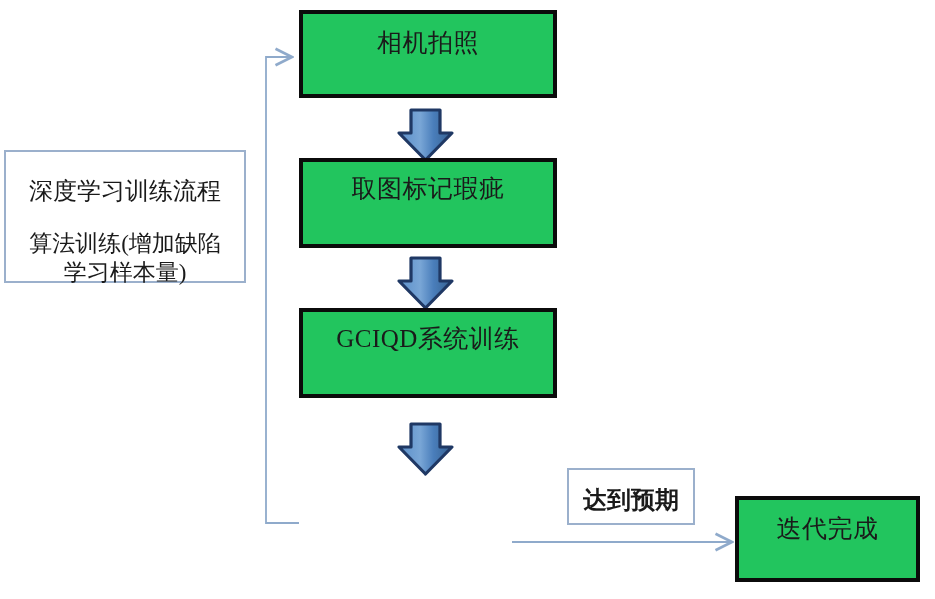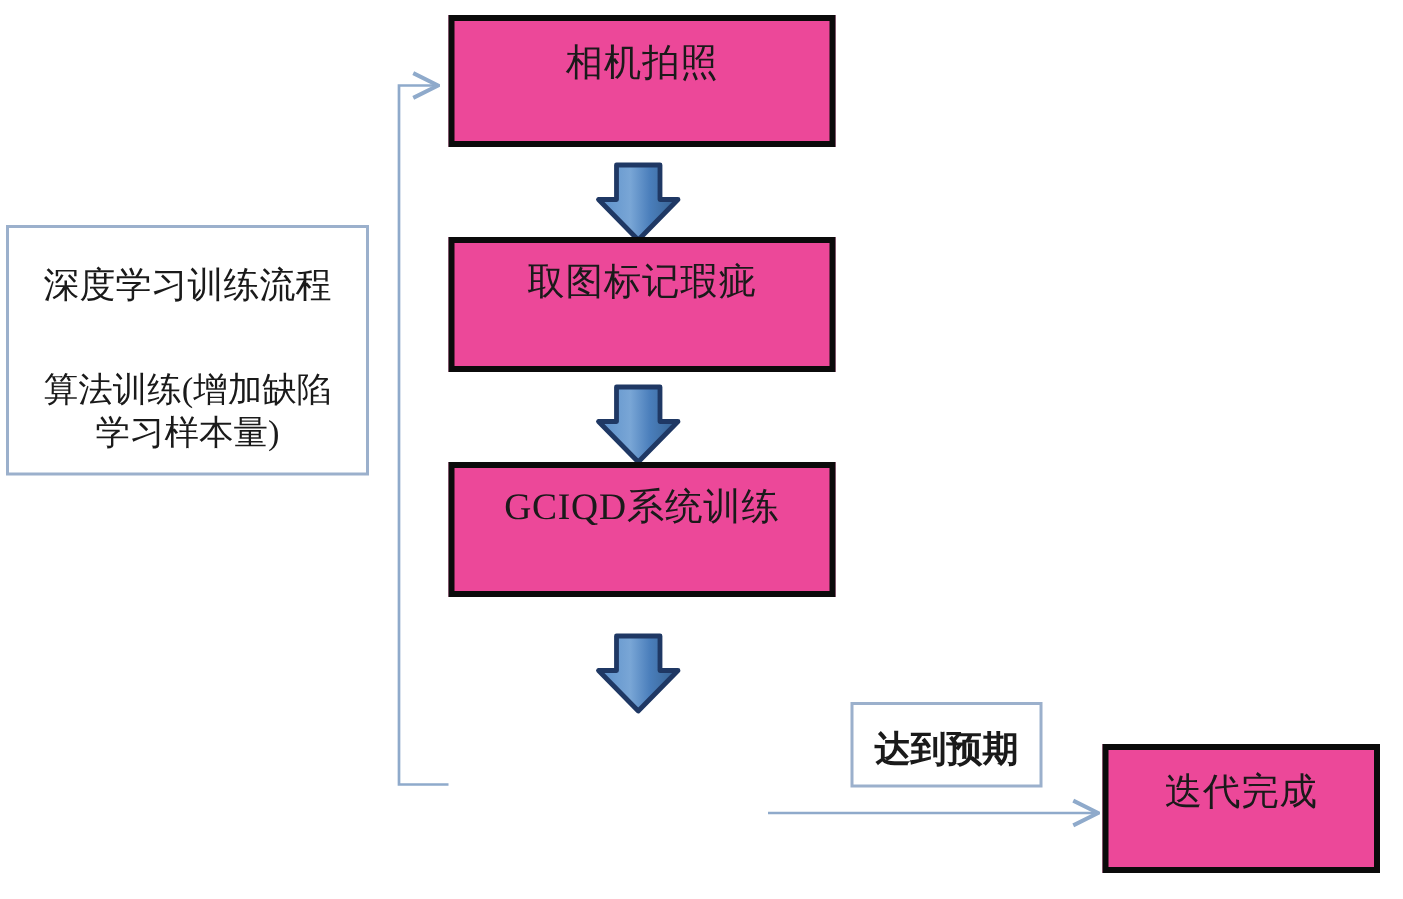--- a/index.html
+++ b/index.html
@@ -15,21 +15,21 @@
     width: 935px;
     height: 599px;
     background: #ffffff;
     overflow: hidden;
   }
 
   
   .proc-box {
     position: absolute;
     box-sizing: border-box;
-    background: #ec4899;
+    background: #22c55e;
     border: 4px solid #0b0b0b;
     display: block;
   }
   .proc-label {
     position: absolute;
     left: 0;
     right: 0;
     text-align: center;
     color: #1a1a1a;
     font-size: 25px;
@@ -102,23 +102,23 @@
 
     <g>
       <path d="M 411 258 L 440 258 L 440 281 L 452 281 L 425.5 308 L 399 281 L 411 281 Z" fill="url(#blockArrowGrad)" stroke="#1f3864" stroke-width="3.2" stroke-linejoin="round"></path>
     </g>
 
     <g>
       <path d="M 411 424 L 440 424 L 440 447 L 452 447 L 425.5 474 L 399 447 L 411 447 Z" fill="url(#blockArrowGrad)" stroke="#1f3864" stroke-width="3.2" stroke-linejoin="round"></path>
     </g>
   </svg>
 
-  <div class="note-box" style="left:4px; top:150px; width:242px; height:167px;">
+  <div class="note-box" style="left:4px; top:150px; width:242px; height:133px;">
     <div class="note-label" style="top:21px;">深度学习训练流程</div>
-    <div class="note-label small" style="top:94px;">算法训练(增加缺陷
+    <div class="note-label small" style="top:78px;">算法训练(增加缺陷
 学习样本量)</div>
   </div>
 
   <div class="proc-box" style="left:299px; top:10px; width:258px; height:88px;">
     <div class="proc-label" style="top:14px;">相机拍照</div>
   </div>
 
   <div class="proc-box" style="left:299px; top:158px; width:258px; height:90px;">
     <div class="proc-label" style="top:12px;">取图标记瑕疵</div>
   </div>

